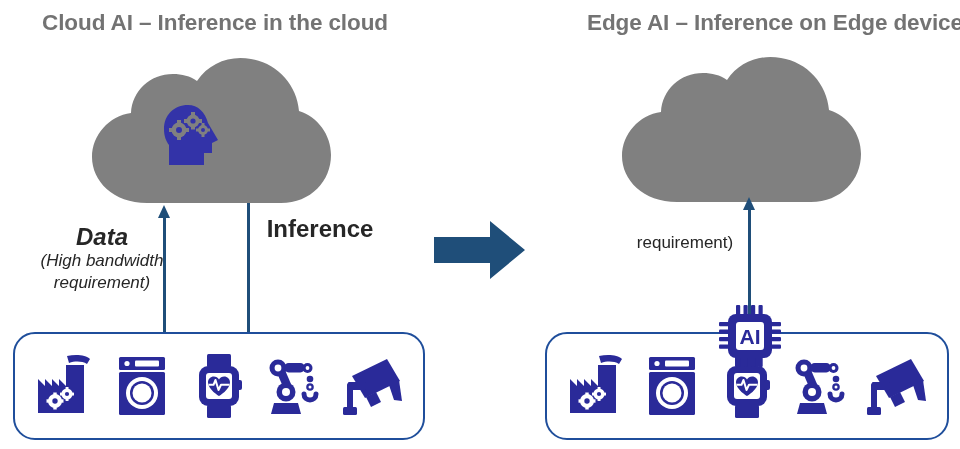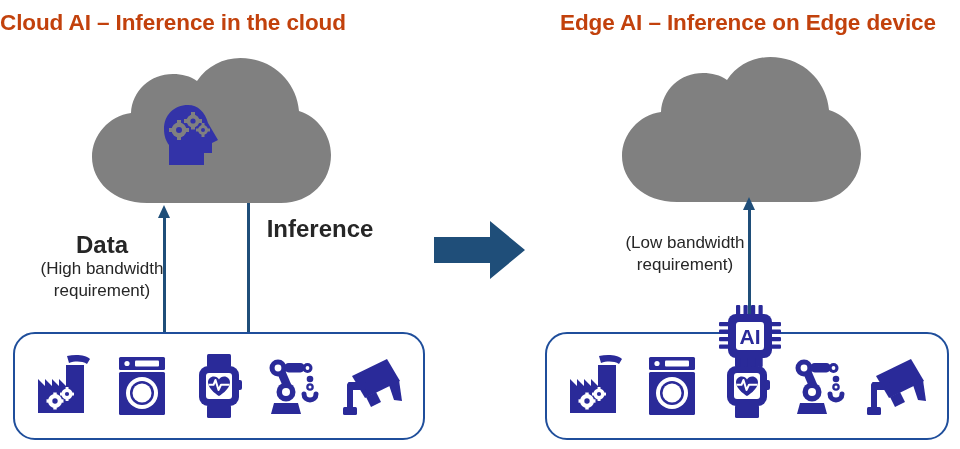--- a/index.html
+++ b/index.html
@@ -21,24 +21,24 @@
     height: 449px;
   }
   #panel-cloud { left: 0; width: 430px; }
   #panel-edge  { left: 560px; width: 430px; }
 
   .panel-title {
     position: absolute;
     top: 10px;
     left: 0;
     width: 100%;
-    text-align: left;
+    text-align: center;
     font-size: 22.5px;
     font-weight: bold;
-    color: #c2410c;
+    color: #737373;
     letter-spacing: -0.1px;
     white-space: nowrap;
   }
 
   .cloud-wrap { position: absolute; }
   #cloud-left  { left: 85px;  top: 55px; width: 250px; height: 150px; }
   #cloud-right { left: 615px; top: 52px; width: 250px; height: 152px; }
 
   .cloud-wrap svg { display: block; width: 100%; height: 100%; overflow: visible; }
 
@@ -63,21 +63,21 @@
     font-weight: bold;
     line-height: 1.08;
   }
   .flow-label .small {
     display: block;
     font-size: 17px;
     line-height: 1.28;
     font-weight: normal;
   }
 
-  #label-data    { left: 22px;  top: 232px; width: 160px; }
+  #label-data    { left: 22px;  top: 224px; width: 160px; font-style: italic; }
   #label-inference { left: 240px; top: 216px; width: 160px; text-align: center;}
   #label-results { left: 600px; top: 232px; width: 170px; }
 
   .vline {
     position: absolute;
     background: #1F4E79;
   }
   .arrowhead {
     position: absolute;
     width: 0;
@@ -315,21 +315,20 @@
     <path fill="#808080" d="M62 150 C28 150 7 128 7 104 C7 82 24 63 46 60 C47 38 65 21 88 21
              C97 21 105 23 112 28 C124 10 145 2 166 6 C192 10 212 32 214 58
              C233 64 246 82 246 102 C246 128 226 150 196 150 Z"></path>
   </svg>
 </div>
 
 <div class="vline" id="arrow-results-line"></div>
 <div class="arrowhead up" id="arrow-results-head"></div>
 
 <div class="flow-label" id="label-results">
-  <span class="small">(Low bandwidth</span>
   <span class="small">requirement)</span>
 </div>
 
 <div id="ai-chip">
   <svg viewBox="0 0 62 62" xmlns="http://www.w3.org/2000/svg">
     <g fill="#2A2A99">
       <rect x="17" y="0" width="4.2" height="11" rx="1"></rect>
       <rect x="24.5" y="0" width="4.2" height="11" rx="1"></rect>
       <rect x="32" y="0" width="4.2" height="11" rx="1"></rect>
       <rect x="39.5" y="0" width="4.2" height="11" rx="1"></rect>

